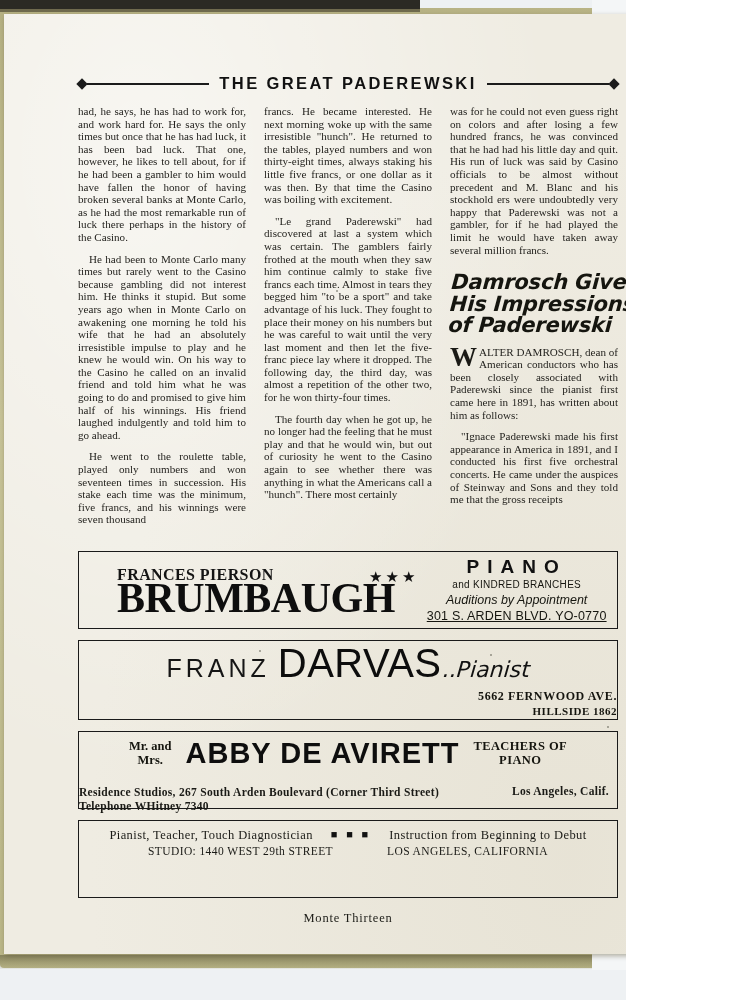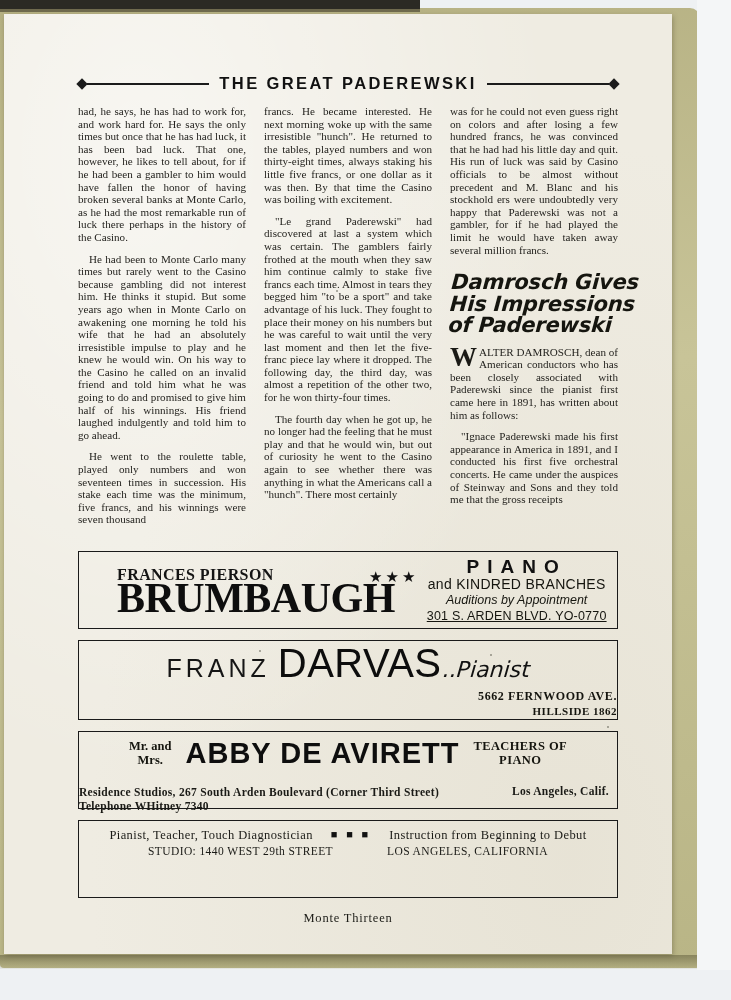--- a/index.html
+++ b/index.html
@@ -2,21 +2,21 @@
 <html><head>
 <meta charset="utf-8">
 <style>
   html, body {
     margin: 0;
     padding: 0;
     background: #ffffff;
   }
   #scan {
     position: relative;
-    width: 731px;
+    width: 626px;
     height: 1000px;
     overflow: hidden;
     background: #eef1f3;
     font-family: "Liberation Serif", serif;
   }
   
   .scan-top-dark {
     position: absolute;
     left: 0; top: 0;
     width: 420px; height: 9px;
@@ -216,21 +216,21 @@
   .piano-word {
     font-family: "Liberation Sans", sans-serif;
     font-weight: bold;
     font-size: 19px;
     letter-spacing: 8px;
     color: #111;
     line-height: 20px;
   }
   .kindred {
     font-family: "Liberation Sans", sans-serif;
-    font-size: 14px;
+    font-size: 10px;
     letter-spacing: 0.3px;
     color: #15150f;
     line-height: 15px;
   }
   .auditions {
     font-family: "Liberation Sans", sans-serif;
     font-style: italic;
     font-size: 12.5px;
     color: #15150f;
     line-height: 16px;

